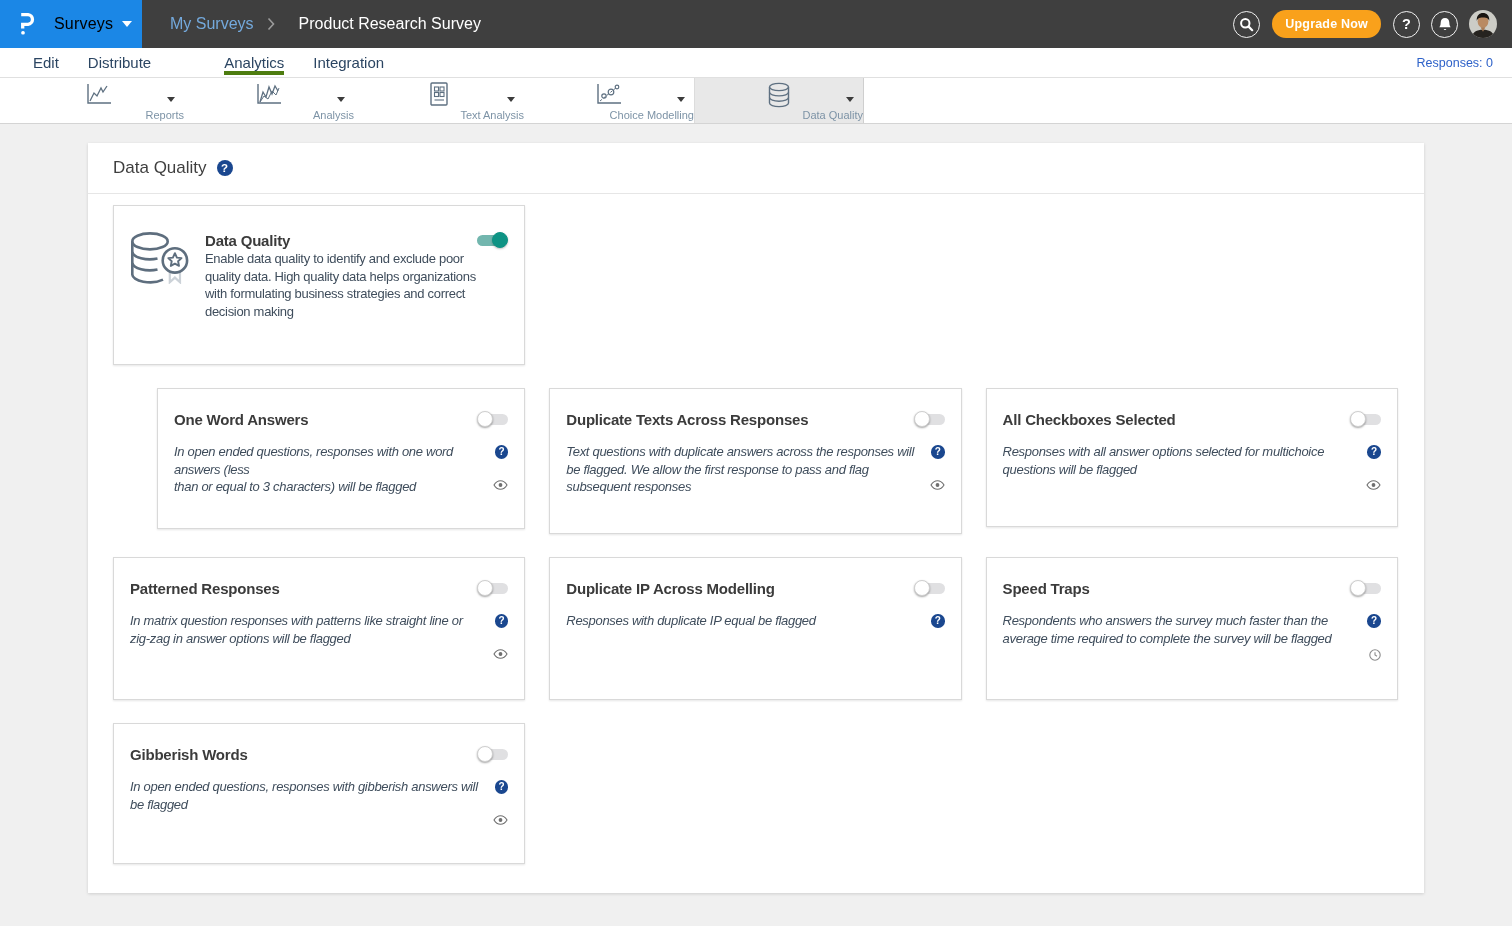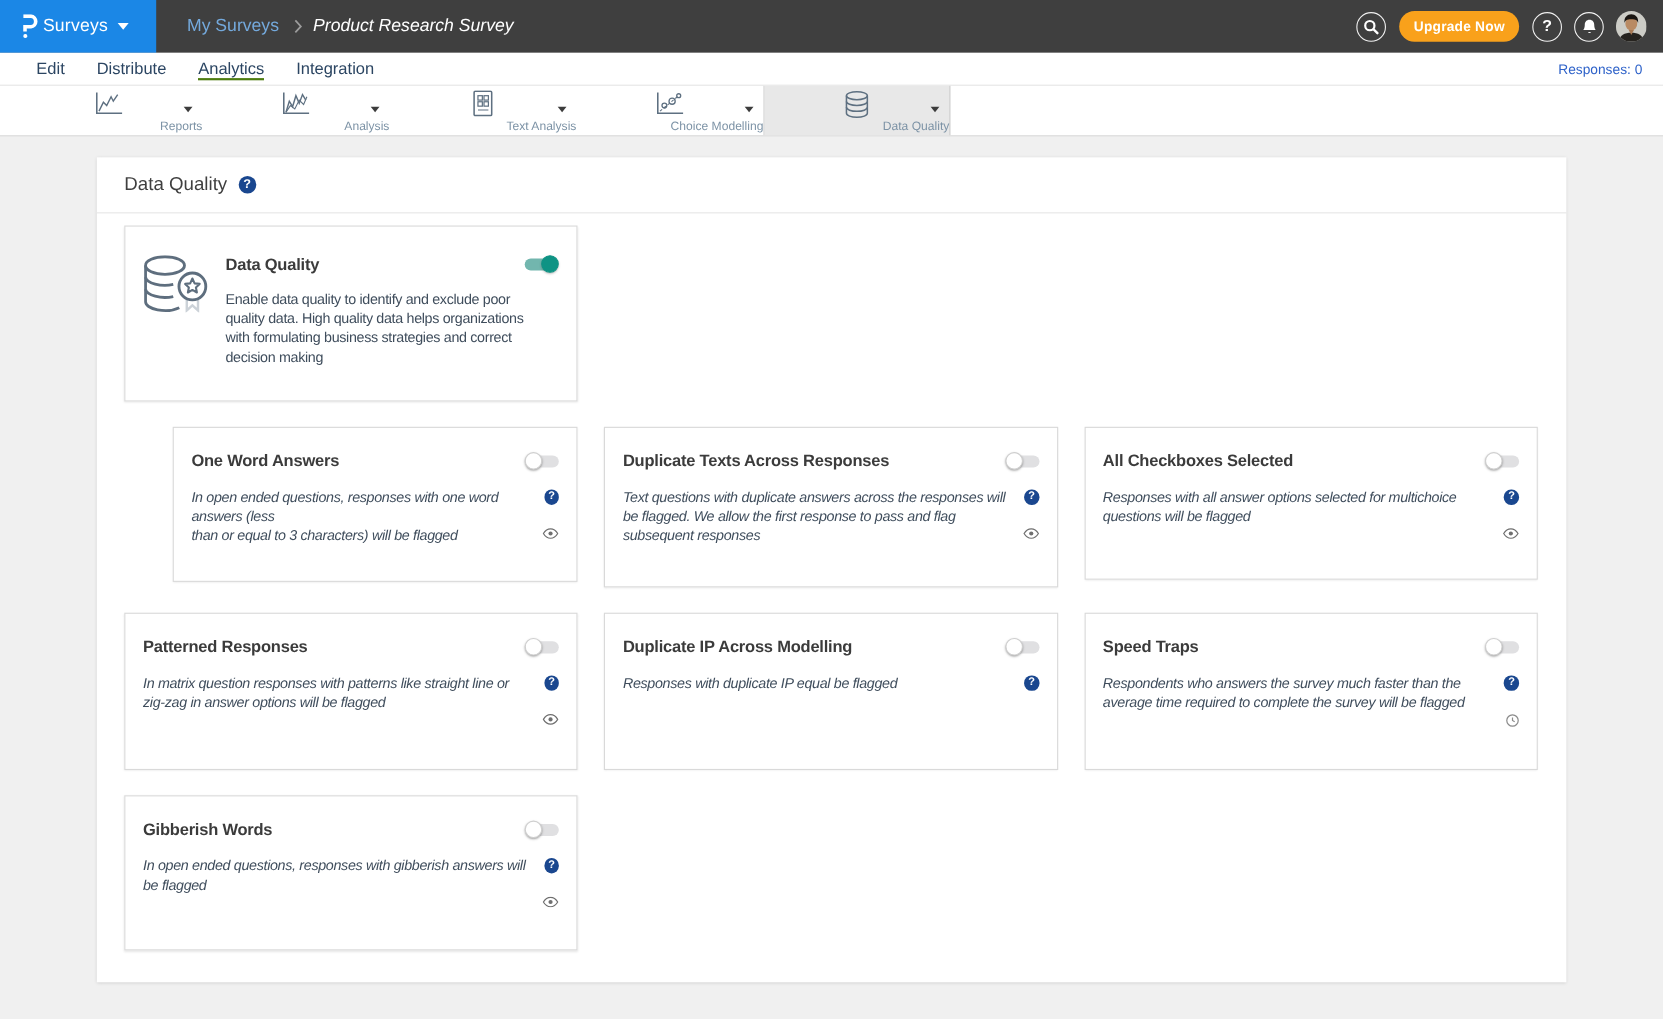--- a/index.html
+++ b/index.html
@@ -3,37 +3,37 @@
 <meta charset="utf-8">
 <style>
   * { margin:0; padding:0; box-sizing:border-box; }
   html,body { width:1512px; height:926px; overflow:hidden; }
   body { font-family:"Liberation Sans", sans-serif; background:#f0f0f0; }
 
   
   .topbar { height:48px; background:#3f3f3f; display:flex; align-items:center; position:relative; }
   .brand { width:142px; height:48px; background:#1b87e6; display:flex; align-items:center; flex:0 0 142px; cursor:pointer; }
   .brand-logo { margin-left:21px; display:block; }
-  .brand-label { color:#ffffff; font-size:16px; margin-left:4px; letter-spacing:.2px; }
+  .brand-label { color:#000000; font-size:16px; margin-left:19px; letter-spacing:.2px; }
   .brand-caret { margin-left:9px; width:0; height:0; border-left:5px solid transparent; border-right:5px solid transparent; border-top:6px solid #fff; }
   .breadcrumb { display:flex; align-items:center; margin-left:28px; }
   .crumb-parent { color:#74a9dc; font-size:16px; cursor:pointer; }
   .crumb-sep { margin:0 0 0 13px; display:block; }
-  .crumb-current { color:#ffffff; font-size:16px; margin-left:10px;font-style:italic; }
+  .crumb-current { color:#ffffff; font-size:16px; margin-left:24px; }
   .topbar-right { position:absolute; right:15px; top:0; height:48px; display:flex; align-items:center; }
   .circle-btn { width:27px; height:27px; border-radius:50%; border:1.4px solid rgba(255,255,255,.92); display:flex; align-items:center; justify-content:center; cursor:pointer; flex:0 0 auto; }
   .circle-btn + .circle-btn { margin-left:11px; }
   .upgrade-btn { height:28px; border-radius:14px; background:#f9a11b; border:none; color:#fff; font-weight:bold; font-size:12.5px; font-family:"Liberation Sans", sans-serif; padding:0 13px; margin:0 12px; cursor:pointer; letter-spacing:.2px; }
   .help-mark { color:#fff; font-size:14.5px; font-weight:bold; line-height:1; }
   .avatar { width:28px; height:28px; border-radius:50%; overflow:hidden; margin-left:11px; cursor:pointer; flex:0 0 auto; }
 
   
   .tabbar { height:30px; background:#fff; border-bottom:1px solid #e0e0e0; display:flex; align-items:flex-start; padding-top:7px; padding-left:33px; position:relative; }
   .tab { font-size:15px; color:#2b4562; margin-right:29px; cursor:pointer; line-height:15px; display:inline-block; }
-  .tab.active { border-bottom:2px solid #4d7c0f; padding-bottom:1px; }
+  .tab.active { border-bottom:4px solid #4d7c0f; padding-bottom:1px;margin-left:44px; }
   .responses { position:absolute; right:19px; top:8px; color:#2e62c9; font-size:12.5px; cursor:pointer; }
 
   
   .toolbar { height:46px; background:#fff; border-bottom:1px solid #d4d4d4; position:relative; }
   .tool-item { position:absolute; top:0; width:170px; height:45px; cursor:pointer; }
   .tool-item.active { background:#e8e8e8; border-left:1px solid #dcdcdc; border-right:1px solid #cfcfcf; }
   .tool-icon { position:absolute; top:4px; left:0; right:0; height:26px; display:flex; justify-content:center; align-items:center; }
   .tool-label { position:absolute; top:31px; left:0; right:0; text-align:right; font-size:11px; color:#7d93a6; }
   .tool-caret { position:absolute; right:9px; top:19px; width:0; height:0; border-left:4.5px solid transparent; border-right:4.5px solid transparent; border-top:5.5px solid #3c3c3c; cursor:pointer; }
 
@@ -46,21 +46,21 @@
   .help-badge { width:16px; height:16px; border-radius:50%; background:#1a478f; color:#fff; display:inline-flex; align-items:center; justify-content:center; font-size:11.5px; font-weight:bold; margin-left:10px; cursor:pointer; }
   .cards { padding:11px 25px 0 25px; display:grid; grid-template-columns:repeat(3, 412.3px); column-gap:24px; row-gap:23px; align-items:start; }
 
   .card { background:#fff; border:1px solid #d9d9d9; box-shadow:0 1px 2px rgba(0,0,0,.10); }
   .card-main { height:160px; padding:26px 16px 0 17px; display:flex; }
   .card-main .dq-icon { flex:0 0 58px; margin-right:16px; }
   .card-main-content { flex:1; min-width:0; }
   .title-row { display:flex; align-items:flex-start; }
   .card-title { font-size:15px; font-weight:bold; color:#3b3b3b; line-height:18px; letter-spacing:-0.2px; }
   .title-row .switch { margin-left:auto; }
-  .card-main .card-desc { margin-top:13px; }
+  .card-main .card-desc { }
   .card-desc { font-size:13px; letter-spacing:-0.3px; color:#3f4d5c; line-height:17.5px; white-space:pre-line; }
 
   .card-sm { min-height:141px; padding:22px 16px 14px 16px; }
   .card-sm.h146 { min-height:146px; }
   .card-sm.h143 { min-height:143px; }
   .card-sm.h139 { min-height:139px; }
   .desc-row { display:flex; margin-top:14px; }
   .desc-row .card-desc { flex:1; min-width:0;font-style:italic; }
   .icon-col { flex:0 0 auto; margin-left:2px; display:flex; flex-direction:column; align-items:flex-end; }
   .icon-col .help-sm { width:13.5px; height:13.5px; border-radius:50%; background:#1a478f; color:#fff; display:flex; align-items:center; justify-content:center; font-size:10px; font-weight:bold; margin-top:2px; cursor:pointer; }

